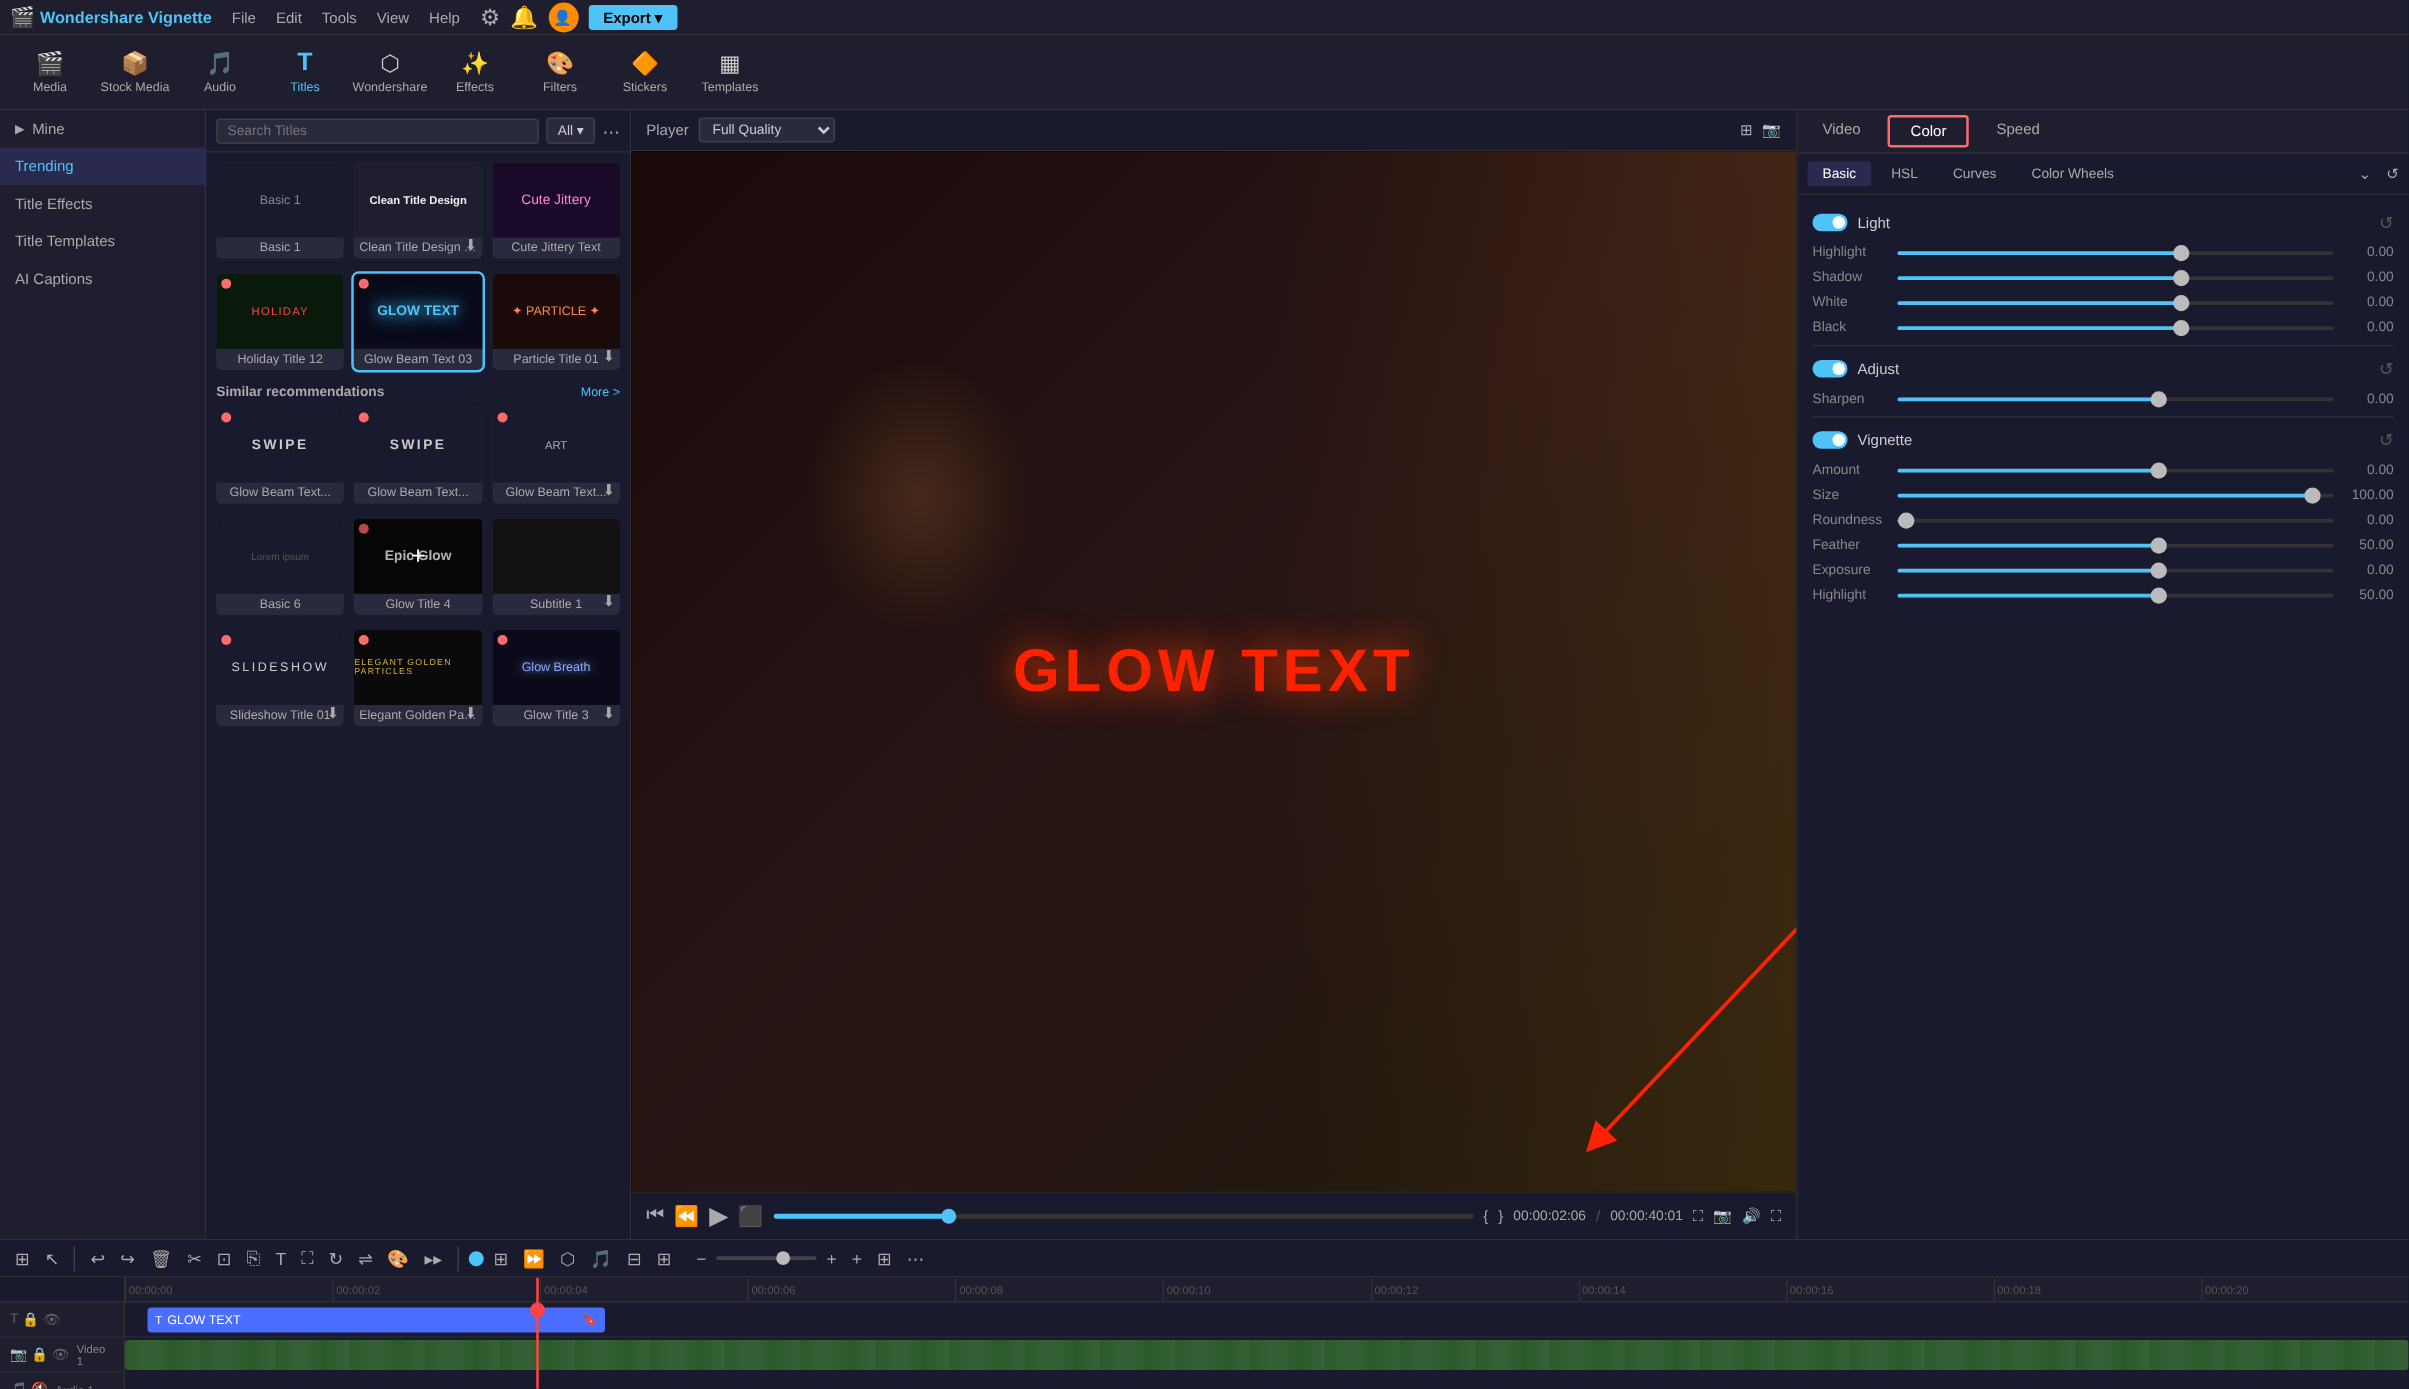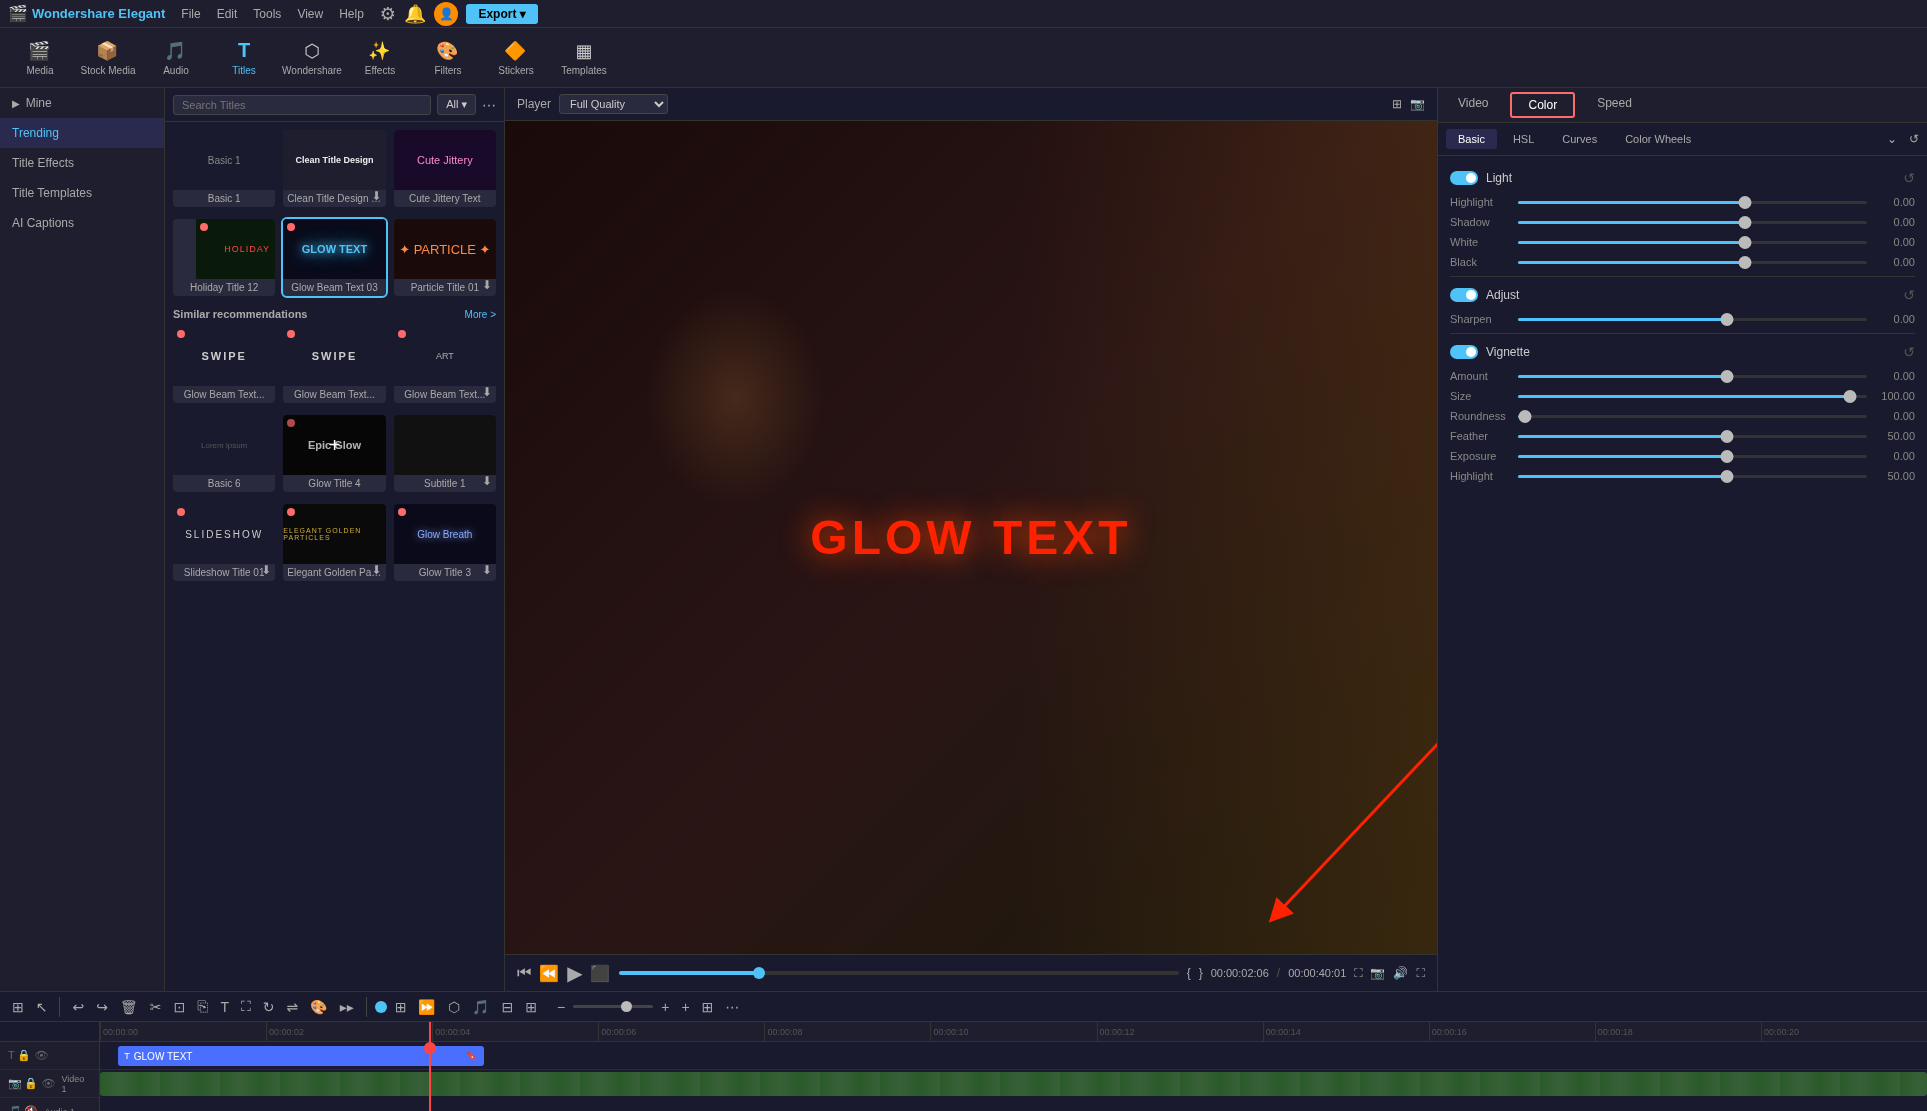--- a/index.html
+++ b/index.html
@@ -152,21 +152,21 @@
     .track-row { height: 28px; border-bottom: 1px solid #2a2a3a; position: relative; }
     .track-item-video { position: absolute; top: 2px; left: 0; right: 0; height: 24px; background: linear-gradient(to right, #2a5a2a, #3a6a3a); border-radius: 3px; overflow: hidden; display: flex; }
     .video-thumb-strip { flex: 1; background: repeating-linear-gradient(90deg, #2a5a2a 0px, #3a6a3a 20px, #2a5a2a 40px); }
   </style>
 </head>
 <body>
 
 <div class="topbar">
   <div class="topbar-brand">
     <span style="font-size:16px;">🎬</span>
-    <span>Wondershare Elegant</span>
+    <span>Wondershare Vignette</span>
   </div>
   <div class="topbar-menu">
     <span>File</span>
     <span>Edit</span>
     <span>Tools</span>
     <span>View</span>
     <span>Help</span>
   </div>
   <div class="topbar-right">
     <span style="color:#aaa; font-size:18px; cursor:pointer;">⚙</span>
@@ -261,36 +261,36 @@
         <div class="grid-item">
           <div class="grid-item-thumb thumb-cute">
             <span class="cute-text">Cute Jittery</span>
           </div>
           <div class="grid-item-label">Cute Jittery Text</div>
         </div>
       </div>
 
       <div class="grid-3">
         <div class="grid-item">
-          <div class="grid-item-thumb thumb-holiday" style="position:relative;margin-left:23px;">
+          <div class="grid-item-thumb thumb-holiday" style="position:relative;">
             <div class="pink-dot"></div>
             <span class="holiday-text">HOLIDAY</span>
           </div>
           <div class="grid-item-label">Holiday Title 12</div>
         </div>
         <div class="grid-item selected-thumb">
           <div class="grid-item-thumb thumb-glow" style="position:relative;">
             <div class="pink-dot"></div>
             <span class="glow-text">GLOW TEXT</span>
           </div>
           <div class="grid-item-label">Glow Beam Text 03</div>
         </div>
         <div class="grid-item">
           <div class="grid-item-thumb thumb-particle">
-            <span style="color:#ff8844; font-size:13px;">✦ PARTICLE ✦</span>
+            <span style="color:#ff8844; font-size:10px;">✦ PARTICLE ✦</span>
           </div>
           <div class="grid-item-label">Particle Title 01</div>
           <span class="download-icon">⬇</span>
         </div>
       </div>
 
       <div class="section-header">
         <span class="section-title">Similar recommendations</span>
         <span class="more-link">More &gt;</span>
       </div>

